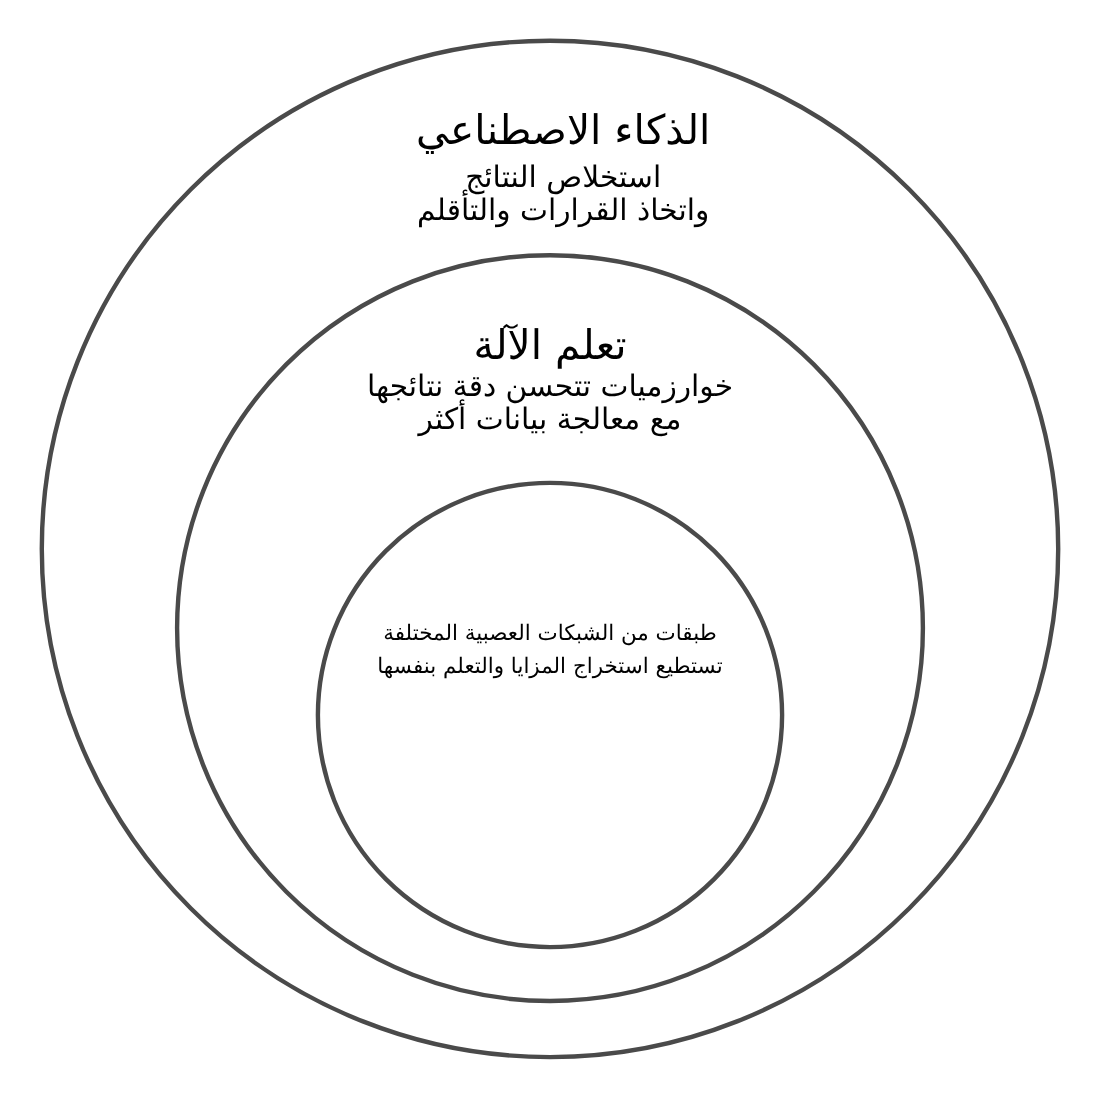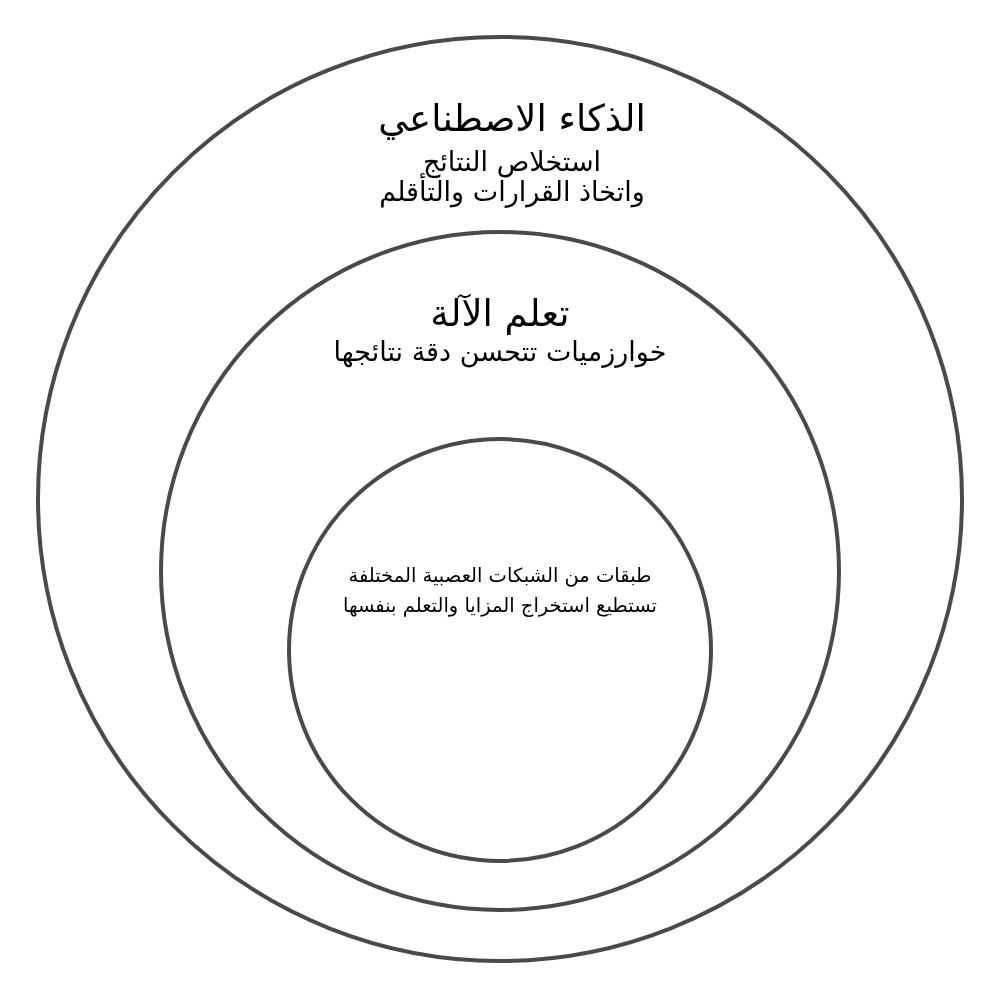--- a/index.html
+++ b/index.html
@@ -21,18 +21,19 @@
 
 <div class="block" style="top:97px;padding-left:12px;">
   <p class="title">الذكاء الاصطناعي</p>
   <p class="desc" style="margin-top:6px;">استخلاص النتائج</p>
   <p class="desc">واتخاذ القرارات والتأقلم</p>
 </div>
 
 <div class="block" style="top:292px;">
   <p class="title">تعلم الآلة</p>
   <p class="desc" style="margin-top:1px;">خوارزميات تتحسن دقة نتائجها</p>
+  <p class="desc">مع معالجة بيانات أكثر</p>
 </div>
 
 <div class="block" style="top:541px;">
   <p class="desc-sm" style="margin-top:20px;">طبقات من الشبكات العصبية المختلفة</p>
   <p class="desc-sm">تستطيع استخراج المزايا والتعلم بنفسها</p>
 </div>
 
 </body></html>

